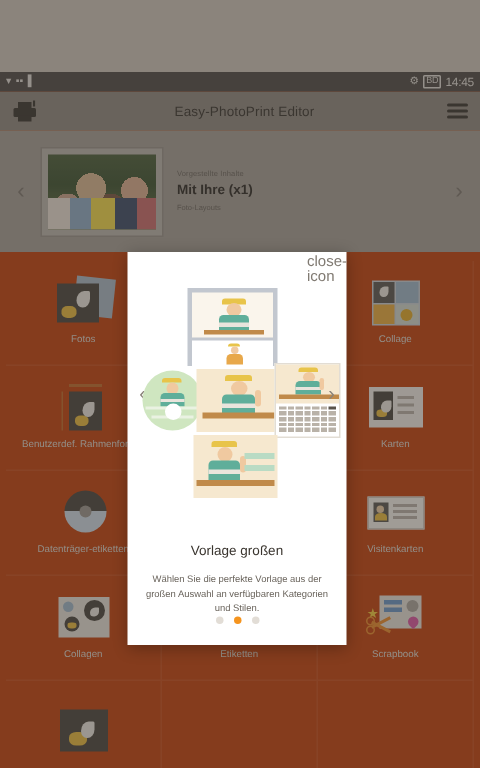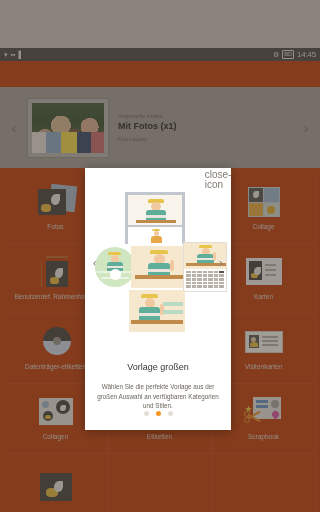--- a/index.html
+++ b/index.html
@@ -287,30 +287,46 @@
       <span class="sb-ico">▪▪</span>
       <span class="sb-ico">▌</span>
     </div>
     <div class="sb-right">
       <span class="sb-ico">⚙</span>
       <span class="sb-batt">BD</span>
       <span class="sb-clock">14:45</span>
     </div>
   </div>
 
+  <div class="appbar">
+    <div class="printer-icon">
+      <svg width="20" height="16" viewBox="0 0 20 16" aria-hidden="true">
+        <rect x="4" y="2" width="9" height="4" fill="#3a352f"></rect>
+        <rect x="1" y="6" width="15" height="6" rx="1" fill="#3a352f"></rect>
+        <rect x="4" y="11" width="9" height="4" fill="#3a352f"></rect>
+        <rect x="14" y="1" width="1.4" height="4" fill="#3a352f"></rect>
+      </svg>
+    </div>
+    <div class="appbar-title">Easy-PhotoPrint Editor</div>
+    <div class="hamburger">
+      <span></span>
+        <span></span>
+        <span></span>
+    </div>
+  </div>
 
   <div class="banner">
     <div class="banner-arrow">‹</div>
     <div class="banner-inner">
       <div class="banner-photo-frame">
         <div class="banner-photo"></div>
       </div>
       <div class="banner-text">
         <div class="banner-kicker">Vorgestellte Inhalte</div>
-        <div class="banner-title">Mit Fotos (x1)</div>
+        <div class="banner-title">Mit Ihre (x1)</div>
         <div class="banner-sub">Foto-Layouts</div>
       </div>
     </div>
     <div class="banner-arrow">›</div>
   </div>
 
   <div class="grid">
 
     <div class="cell">
       <div class="thumb t-photos">

